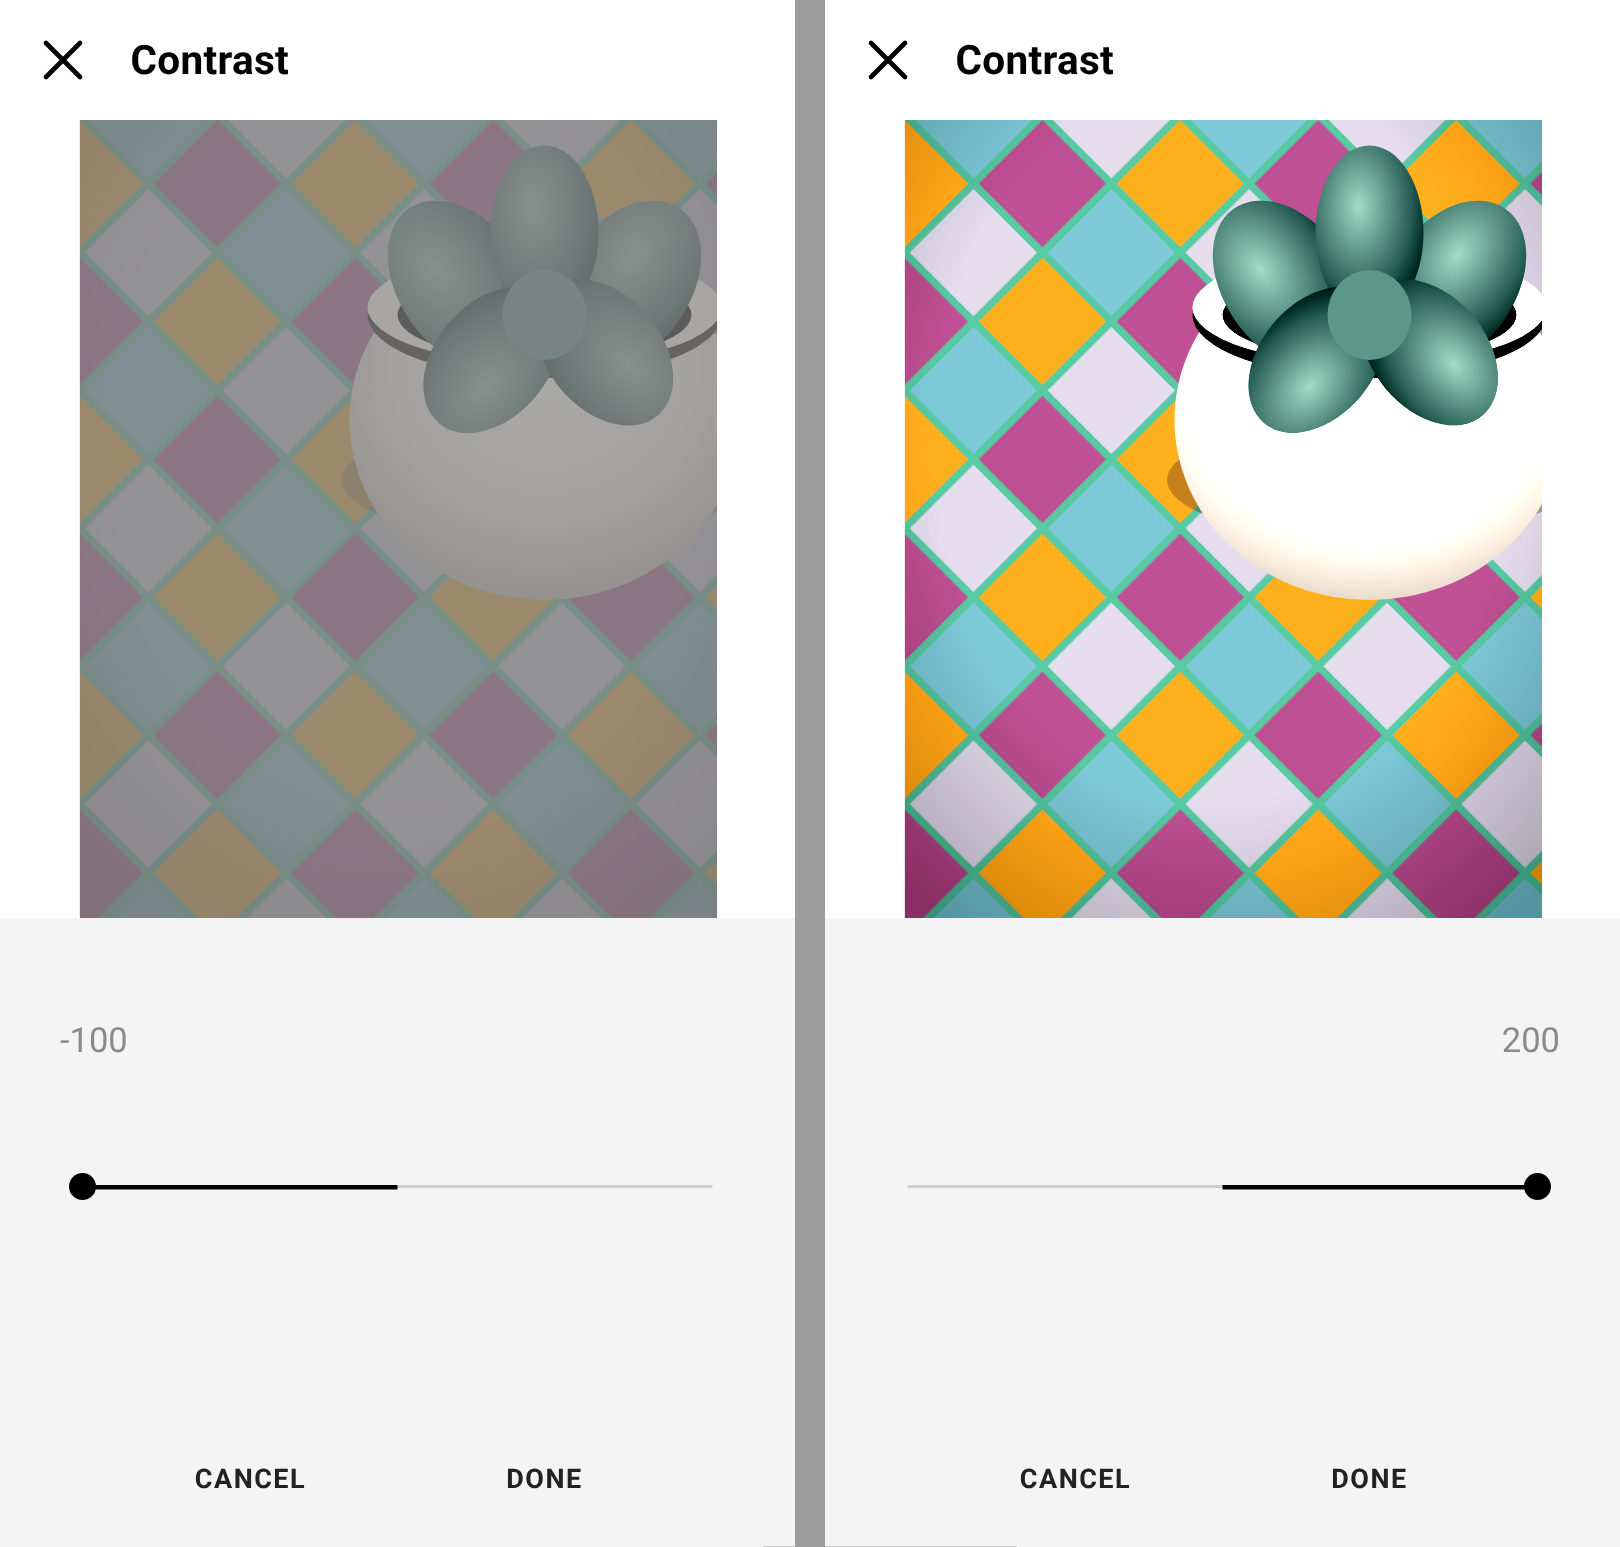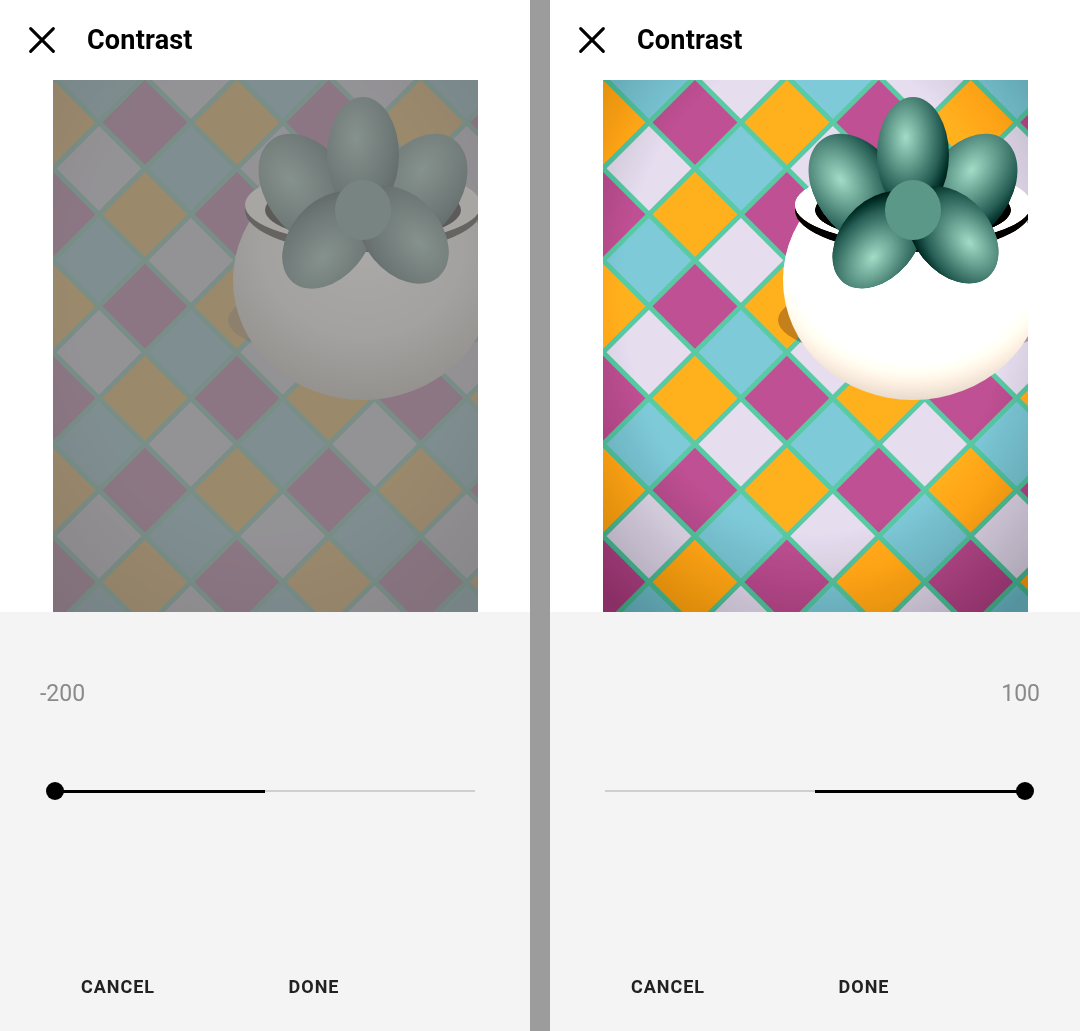--- a/index.html
+++ b/index.html
@@ -106,21 +106,21 @@
     top: -8px;
     width: 18px;
     height: 18px;
     border-radius: 50%;
     background: #000;
     transform: translateX(-50%);
   }
   .footer {
     display: flex;
     align-items: center;
-    justify-content: flex-start;
+    justify-content: center;
     height: 90px;
     padding: 0 20px;
   }
   .footer-btn {
     font-size: 18px;
     font-weight: 700;
     letter-spacing: 1px;
     color: #222;
     cursor: pointer;
     width: 40%;
@@ -183,21 +183,21 @@
           <ellipse cx="-35" cy="30" rx="38" ry="55" fill="url(#leafA)" transform="rotate(-140 -35 30)"></ellipse>
           <ellipse cx="40" cy="25" rx="38" ry="55" fill="url(#leafA)" transform="rotate(140 40 25)"></ellipse>
           <ellipse cx="0" cy="0" rx="28" ry="30" fill="#6c8d84"></ellipse>
         </g>
       </svg>
     </div>
   </div>
 
   <div class="controls">
     <div class="value-row">
-      <div class="value-text value-left">-200</div>
+      <div class="value-text value-left">-100</div>
     </div>
     <div class="slider-row">
       <div class="slider-track">
         <div class="track-inactive"></div>
         <div class="track-active" style="left:0%; right:50%;"></div>
         <div class="slider-thumb" style="left:0%;"></div>
       </div>
     </div>
     <div style="flex:1"></div>
     <div class="footer">
@@ -258,21 +258,21 @@
           <ellipse cx="-35" cy="30" rx="38" ry="55" fill="url(#leafB)" transform="rotate(-140 -35 30)"></ellipse>
           <ellipse cx="40" cy="25" rx="38" ry="55" fill="url(#leafB)" transform="rotate(140 40 25)"></ellipse>
           <ellipse cx="0" cy="0" rx="28" ry="30" fill="#6c8d84"></ellipse>
         </g>
       </svg>
     </div>
   </div>
 
   <div class="controls">
     <div class="value-row">
-      <div class="value-text value-right">100</div>
+      <div class="value-text value-right">200</div>
     </div>
     <div class="slider-row">
       <div class="slider-track">
         <div class="track-inactive"></div>
         <div class="track-active" style="left:50%; right:0%;"></div>
         <div class="slider-thumb" style="left:100%;"></div>
       </div>
     </div>
     <div style="flex:1"></div>
     <div class="footer">

